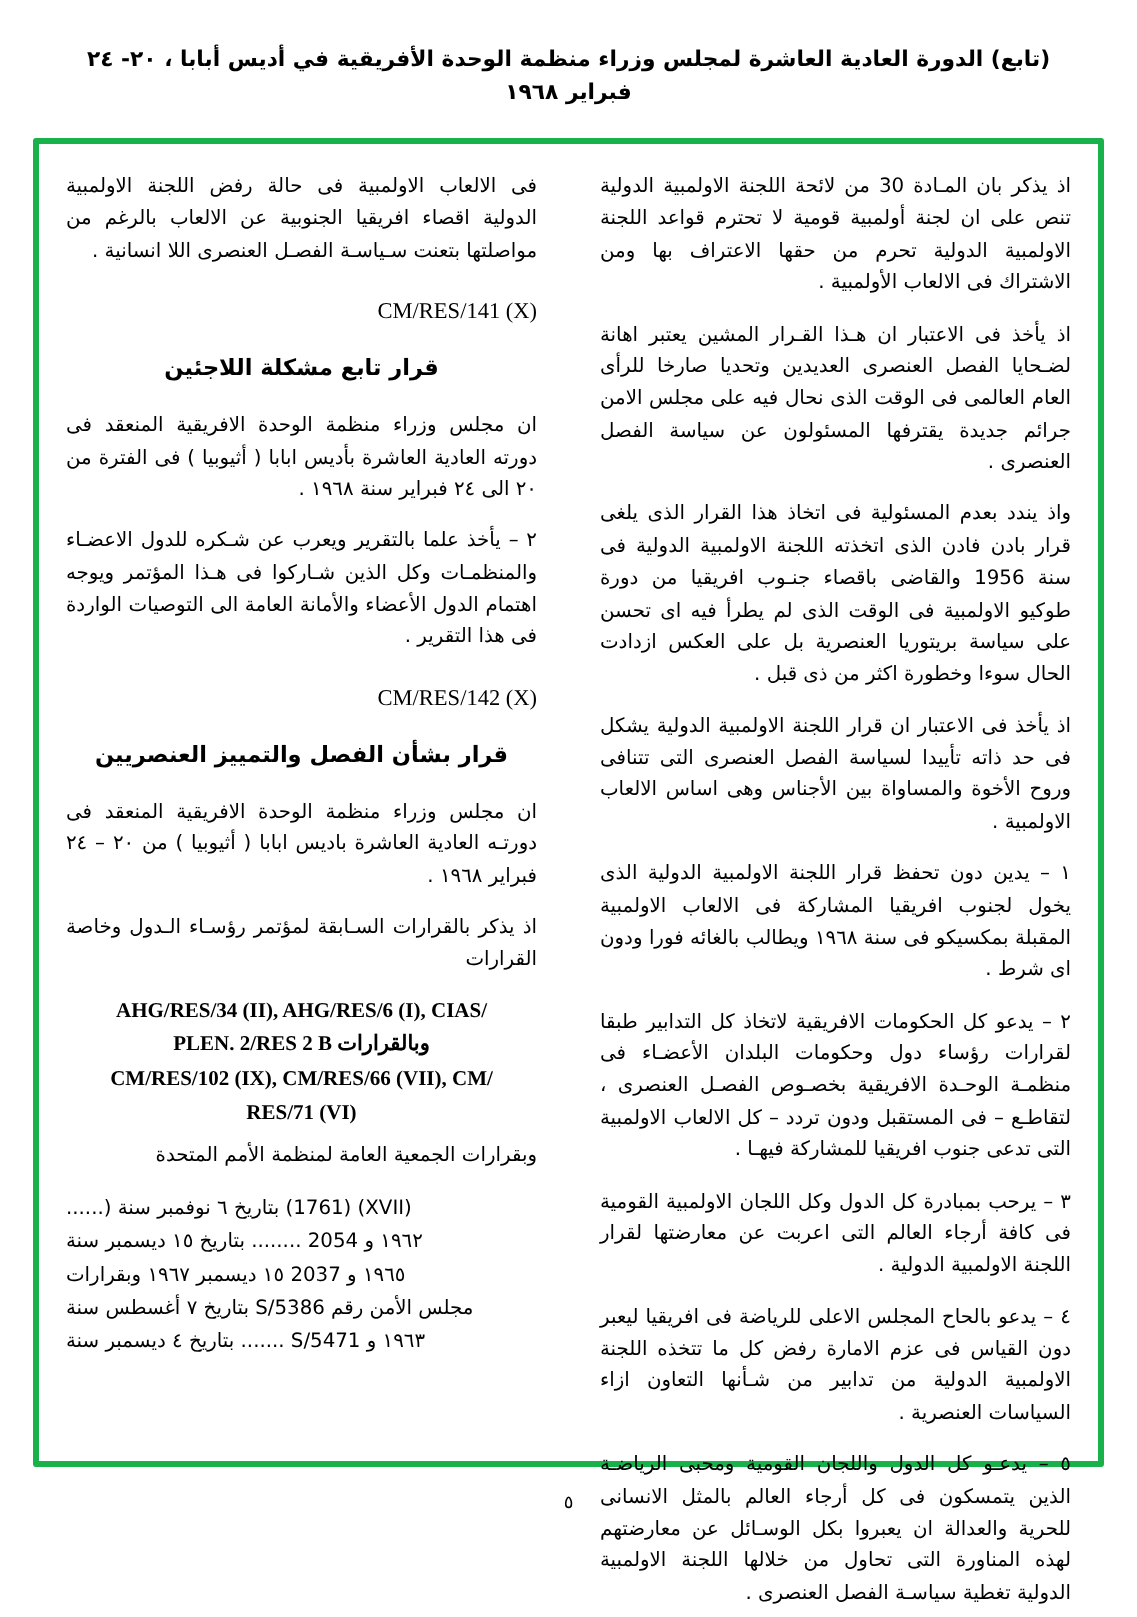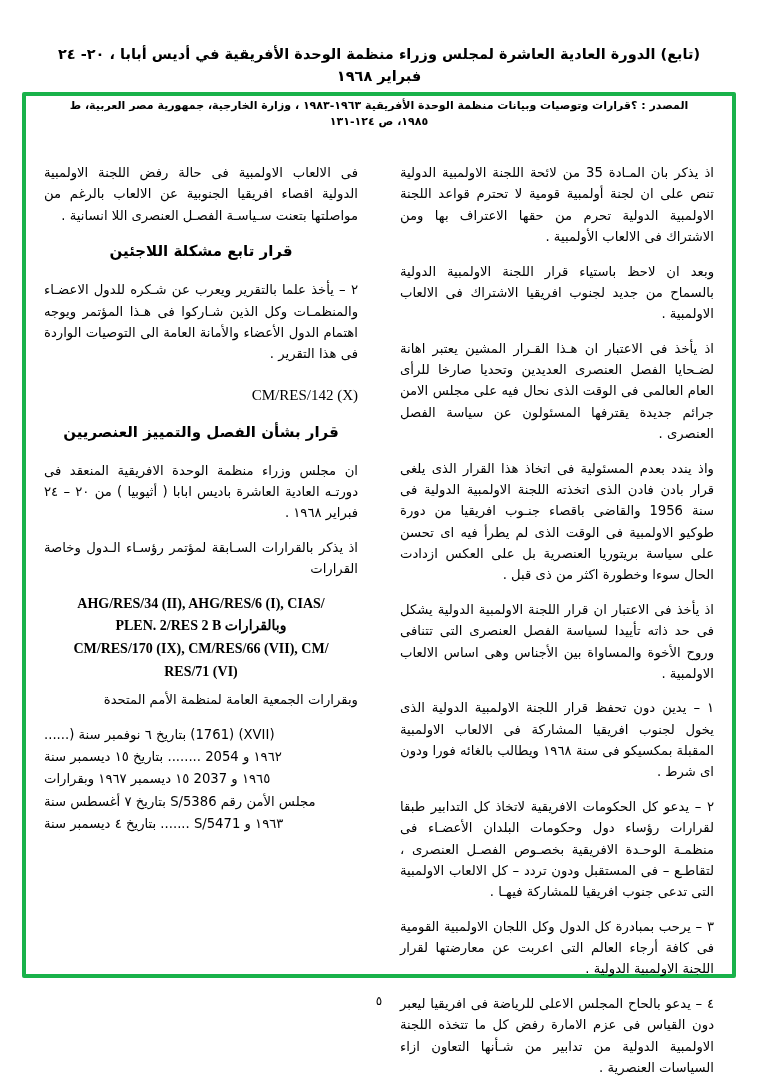--- a/index.html
+++ b/index.html
@@ -12,21 +12,21 @@
     height: 1078px;
     font-family: "DejaVu Sans", "Liberation Sans", sans-serif;
     color: #000000;
     position: relative;
     overflow: hidden;
   }
   .page {
     width: 758px;
     height: 1026px;
     box-sizing: border-box;
-    padding: 16px;
+    padding: 2px;
     position: relative;
   }
   .header {
     text-align: center;
     padding: 28px 40px 0 40px;
   }
   .header-title {
     font-size: 14.5px;
     font-weight: bold;
     line-height: 1.5;
@@ -56,21 +56,20 @@
     bottom: 56px;
     display: flex;
     flex-direction: row;
     gap: 26px;
     box-sizing: border-box;
     padding: 14px 14px 10px 14px;
   }
   .col {
     flex: 1 1 50%;
     box-sizing: border-box;
-    margin-top: 48px;
   }
   .col.right { padding-left: 8px; }
   .col.left  { padding-right: 8px; }
 
   p.para {
     margin: 0 0 13px 0;
     font-size: 13.2px;
     line-height: 1.62;
     text-align: justify;
     text-justify: inter-word;
@@ -122,58 +121,58 @@
     font-size: 12px;
   }
 </style>
 </head>
 <body>
 
 <div class="page">
 
   <div class="header">
     <div class="header-title">(تابع) الدورة العادية العاشرة لمجلس وزراء منظمة الوحدة الأفريقية في أديس أبابا ، ٢٠- ٢٤ فبراير ١٩٦٨</div>
-    <div class="header-source">المصدر : ؟قرارات وتوصيات وبيانات منظمة الوحدة الأفريقية ١٩٦٣-١٩٨٣ ، وزارة الخارجية، جمهورية مصر العربية، ط ١٩٨٥، ص ١٢٤-١٣١</div>
   </div>
 
   <div class="frame"></div>
 
   <div class="columns">
 
     <div class="col right">
-      <p class="para">اذ يذكر بان المـادة 35 من لائحة اللجنة الاولمبية الدولية تنص على ان لجنة أولمبية قومية لا تحترم قواعد اللجنة الاولمبية الدولية تحرم من حقها الاعتراف بها ومن الاشتراك فى الالعاب الأولمبية .</p>
-      <p class="para">وبعد ان لاحظ باستياء قرار اللجنة الاولمبية الدولية بالسماح من جديد لجنوب افريقيا الاشتراك فى الالعاب الاولمبية .</p>
+      <p class="para">اذ يذكر بان المـادة 30 من لائحة اللجنة الاولمبية الدولية تنص على ان لجنة أولمبية قومية لا تحترم قواعد اللجنة الاولمبية الدولية تحرم من حقها الاعتراف بها ومن الاشتراك فى الالعاب الأولمبية .</p>
       <p class="para">اذ يأخذ فى الاعتبار ان هـذا القـرار المشين يعتبر اهانة لضـحايا الفصل العنصرى العديدين وتحديا صارخا للرأى العام العالمى فى الوقت الذى نحال فيه على مجلس الامن جرائم جديدة يقترفها المسئولون عن سياسة الفصل العنصرى .</p>
       <p class="para">واذ يندد بعدم المسئولية فى اتخاذ هذا القرار الذى يلغى قرار بادن فادن الذى اتخذته اللجنة الاولمبية الدولية فى سنة 1956 والقاضى باقصاء جنـوب افريقيا من دورة طوكيو الاولمبية فى الوقت الذى لم يطرأ فيه اى تحسن على سياسة بريتوريا العنصرية بل على العكس ازدادت الحال سوءا وخطورة اكثر من ذى قبل .</p>
       <p class="para">اذ يأخذ فى الاعتبار ان قرار اللجنة الاولمبية الدولية يشكل فى حد ذاته تأييدا لسياسة الفصل العنصرى التى تتنافى وروح الأخوة والمساواة بين الأجناس وهى اساس الالعاب الاولمبية .</p>
       <p class="para">١ – يدين دون تحفظ قرار اللجنة الاولمبية الدولية الذى يخول لجنوب افريقيا المشاركة فى الالعاب الاولمبية المقبلة بمكسيكو فى سنة ١٩٦٨ ويطالب بالغائه فورا ودون اى شرط .</p>
       <p class="para">٢ – يدعو كل الحكومات الافريقية لاتخاذ كل التدابير طبقا لقرارات رؤساء دول وحكومات البلدان الأعضـاء فى منظمـة الوحـدة الافريقية بخصـوص الفصـل العنصرى ، لتقاطـع – فى المستقبل ودون تردد – كل الالعاب الاولمبية التى تدعى جنوب افريقيا للمشاركة فيهـا .</p>
       <p class="para">٣ – يرحب بمبادرة كل الدول وكل اللجان الاولمبية القومية فى كافة أرجاء العالم التى اعربت عن معارضتها لقرار اللجنة الاولمبية الدولية .</p>
       <p class="para">٤ – يدعو بالحاح المجلس الاعلى للرياضة فى افريقيا ليعبر دون القياس فى عزم الامارة رفض كل ما تتخذه اللجنة الاولمبية الدولية من تدابير من شـأنها التعاون ازاء السياسات العنصرية .</p>
       <p class="para">٥ – يدعـو كل الدول واللجان القومية ومحبى الرياضـة الذين يتمسكون فى كل أرجاء العالم بالمثل الانسانى للحرية والعدالة ان يعبروا بكل الوسـائل عن معارضتهم لهذه المناورة التى تحاول من خلالها اللجنة الاولمبية الدولية تغطية سياسـة الفصل العنصرى .</p>
 
     </div>
 
     <div class="col left">
       <p class="para">فى الالعاب الاولمبية فى حالة رفض اللجنة الاولمبية الدولية اقصاء افريقيا الجنوبية عن الالعاب بالرغم من مواصلتها بتعنت سـياسـة الفصـل العنصرى اللا انسانية .</p>
 
+      <div class="res-code">CM/RES/141 (X)</div>
       <div class="heading">قرار تابع مشكلة اللاجئين</div>
 
+      <p class="para">ان مجلس وزراء منظمة الوحدة الافريقية المنعقد فى دورته العادية العاشرة بأديس ابابا ( أثيوبيا ) فى الفترة من ٢٠ الى ٢٤ فبراير سنة ١٩٦٨ .</p>
       <p class="para">٢ – يأخذ علما بالتقرير ويعرب عن شـكره للدول الاعضـاء والمنظمـات وكل الذين شـاركوا فى هـذا المؤتمر ويوجه اهتمام الدول الأعضاء والأمانة العامة الى التوصيات الواردة فى هذا التقرير .</p>
 
       <div class="res-code">CM/RES/142 (X)</div>
       <div class="heading">قرار بشأن الفصل والتمييز العنصريين</div>
 
       <p class="para">ان مجلس وزراء منظمة الوحدة الافريقية المنعقد فى دورتـه العادية العاشرة باديس ابابا ( أثيوبيا ) من ٢٠ – ٢٤ فبراير ١٩٦٨ .</p>
       <p class="para">اذ يذكر بالقرارات السـابقة لمؤتمر رؤسـاء الـدول وخاصة القرارات</p>
 
       <div class="codeblock">
         <span class="line">AHG/RES/34 (II), AHG/RES/6 (I), CIAS/</span>
         <span class="line">PLEN. 2/RES 2 B وبالقرارات</span>
-        <span class="line">CM/RES/170 (IX), CM/RES/66 (VII), CM/</span>
+        <span class="line">CM/RES/102 (IX), CM/RES/66 (VII), CM/</span>
         <span class="line">RES/71 (VI)</span>
       </div>
 
       <p class="para center">وبقرارات الجمعية العامة لمنظمة الأمم المتحدة</p>
 
       <div class="datalines">
         <span class="line">(XVII) (1761) بتاريخ ٦ نوفمبر سنة (......</span>
         <span class="line">١٩٦٢ و 2054 ........ بتاريخ ١٥ ديسمبر سنة</span>
         <span class="line">١٩٦٥ و 2037 ١٥ ديسمبر ١٩٦٧ وبقرارات</span>
         <span class="line">مجلس الأمن رقم S/5386 بتاريخ ٧ أغسطس سنة</span>

